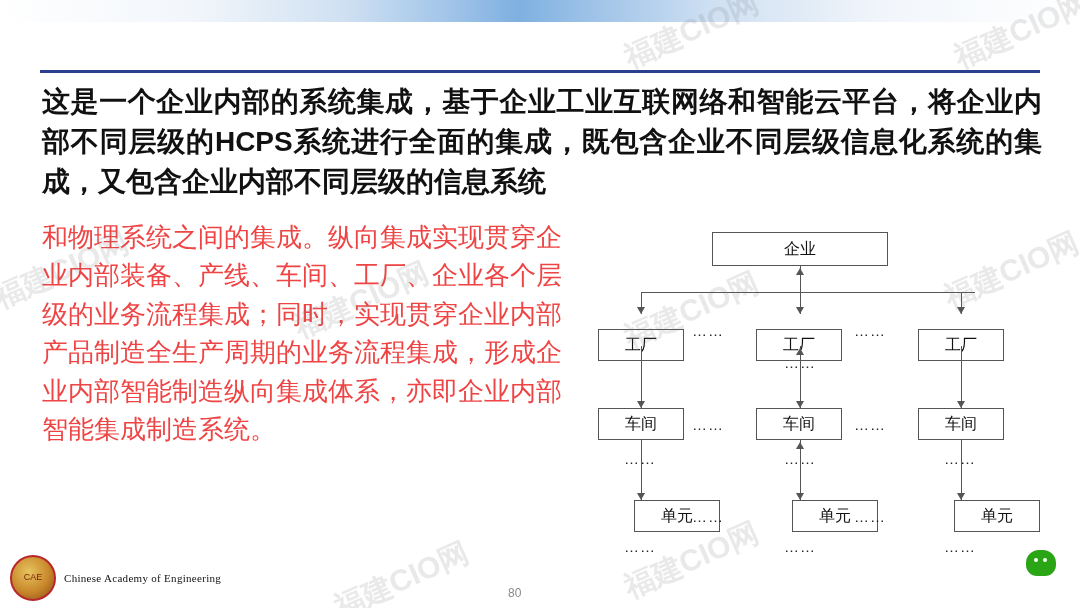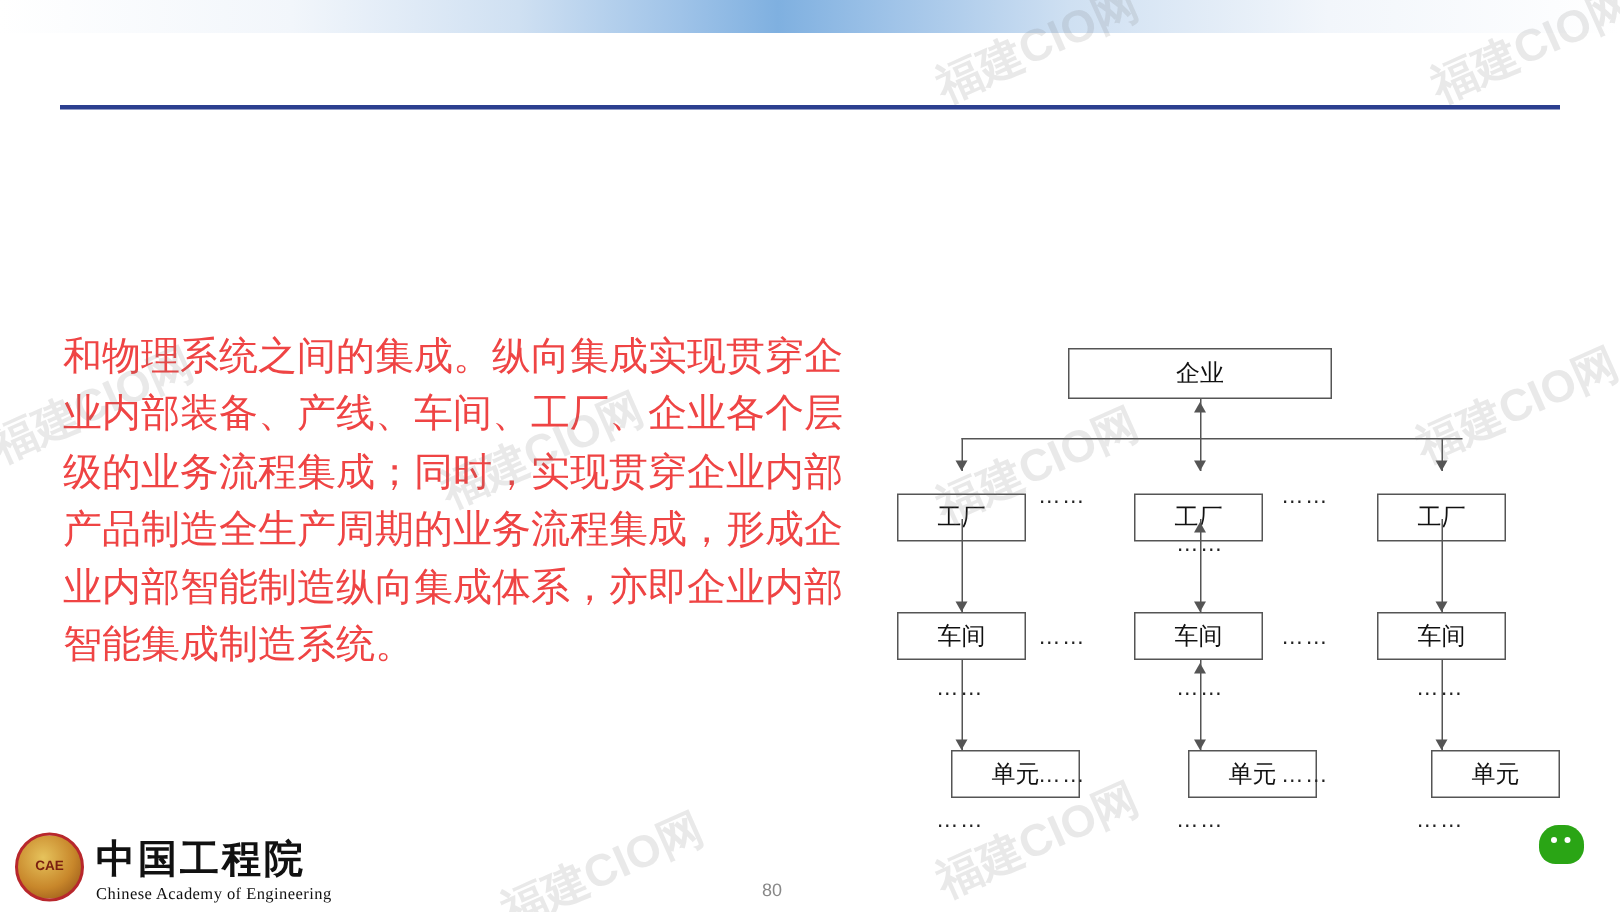--- a/index.html
+++ b/index.html
@@ -142,21 +142,21 @@
     width: 46px; height: 46px;
     border-radius: 50%;
     background: radial-gradient(circle at 40% 35%, #e6c35c 0%, #c8872b 55%, #8a4a12 100%);
     border: 2px solid #b8272c;
     box-sizing: border-box;
     display: flex;
     align-items: center;
     justify-content: center;
     color: #7a1f10;
     font-size: 9px;
-    font-weight: bold;
+    font-weight: normal;
     text-align: center;
     line-height: 1.05;
   }
   .cae-text {
     margin-left: 8px;
   }
   .cae-cn {
     font-family: "Liberation Serif", serif;
     font-size: 26px;
     font-weight: bold;
@@ -218,20 +218,21 @@
 </style>
 </head>
 <body>
 
 <div class="slide">
 
   <div class="top-band"></div>
 
   <div class="title-rule"></div>
 
+  <div class="body-top">这是一个企业内部的系统集成，基于企业工业互联网络和智能云平台，将企业内部不同层级的HCPS系统进行全面的集成，既包含企业不同层级信息化系统的集成，又包含企业内部不同层级的信息系统</div>
   <div class="body-left">和物理系统之间的集成。纵向集成实现贯穿企业内部装备、产线、车间、工厂、企业各个层级的业务流程集成；同时，实现贯穿企业内部产品制造全生产周期的业务流程集成，形成企业内部智能制造纵向集成体系，亦即企业内部智能集成制造系统。</div>
 
   <div class="diagram">
 
     <div class="node n-ent">企业</div>
 
     <div class="hline" style="left:53px; top:60px; width:334px;"></div>
     <div class="vline" style="left:212px; top:34px; height:26px;"></div>
 
     <div class="vline" style="left:53px; top:60px; height:22px;"></div>
@@ -286,21 +287,20 @@
     <div class="dots" style="left:266px; top:276px;">……</div>
 
     <div class="dots" style="left:36px; top:306px;">……</div>
     <div class="dots" style="left:196px; top:306px;">……</div>
     <div class="dots" style="left:356px; top:306px;">……</div>
   </div>
 
   <div class="footer-logo">
     <div class="cae-badge">CAE</div>
     <div class="cae-text">
-      <div class="cae-cn">中国工程院</div>
       <div class="cae-en">Chinese Academy of Engineering</div>
     </div>
   </div>
 
   <div class="page-num">80</div>
 
   <div class="wechat">
     <div class="wechat-icon"></div>
   </div>
 

